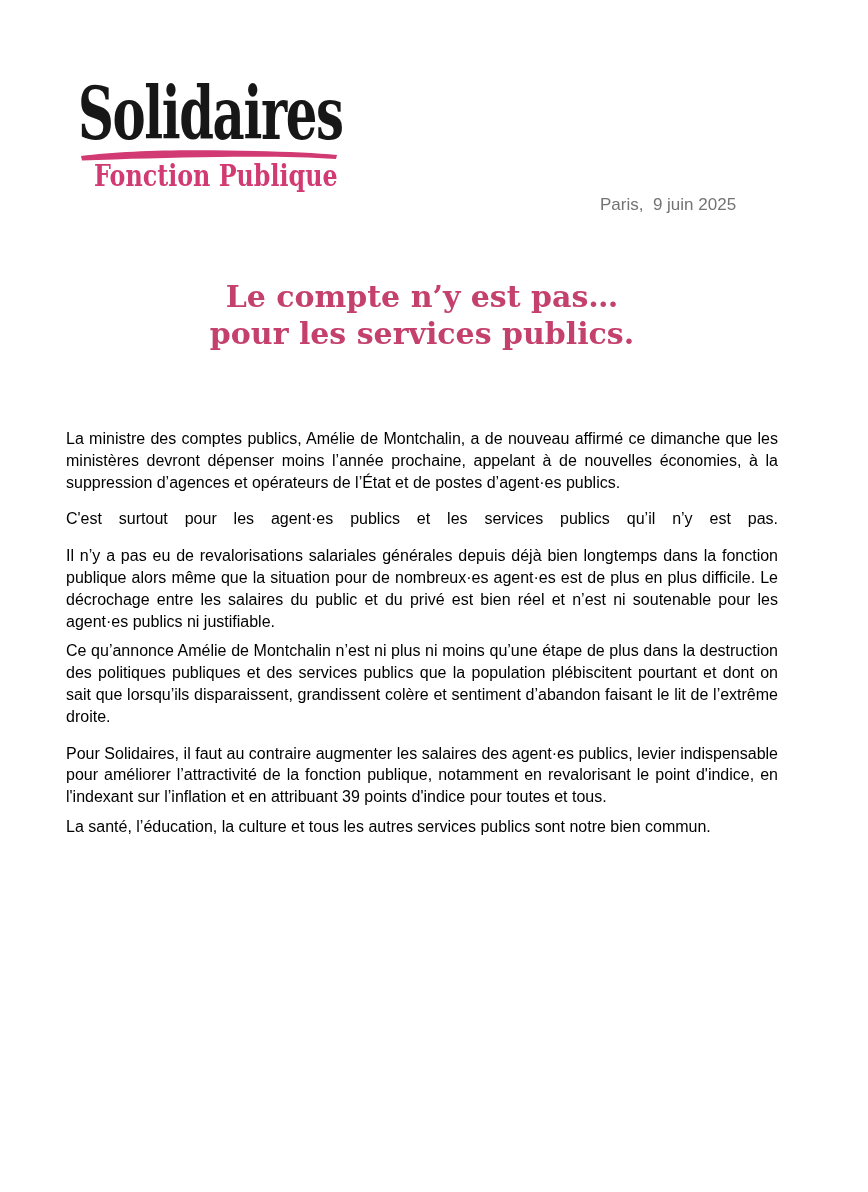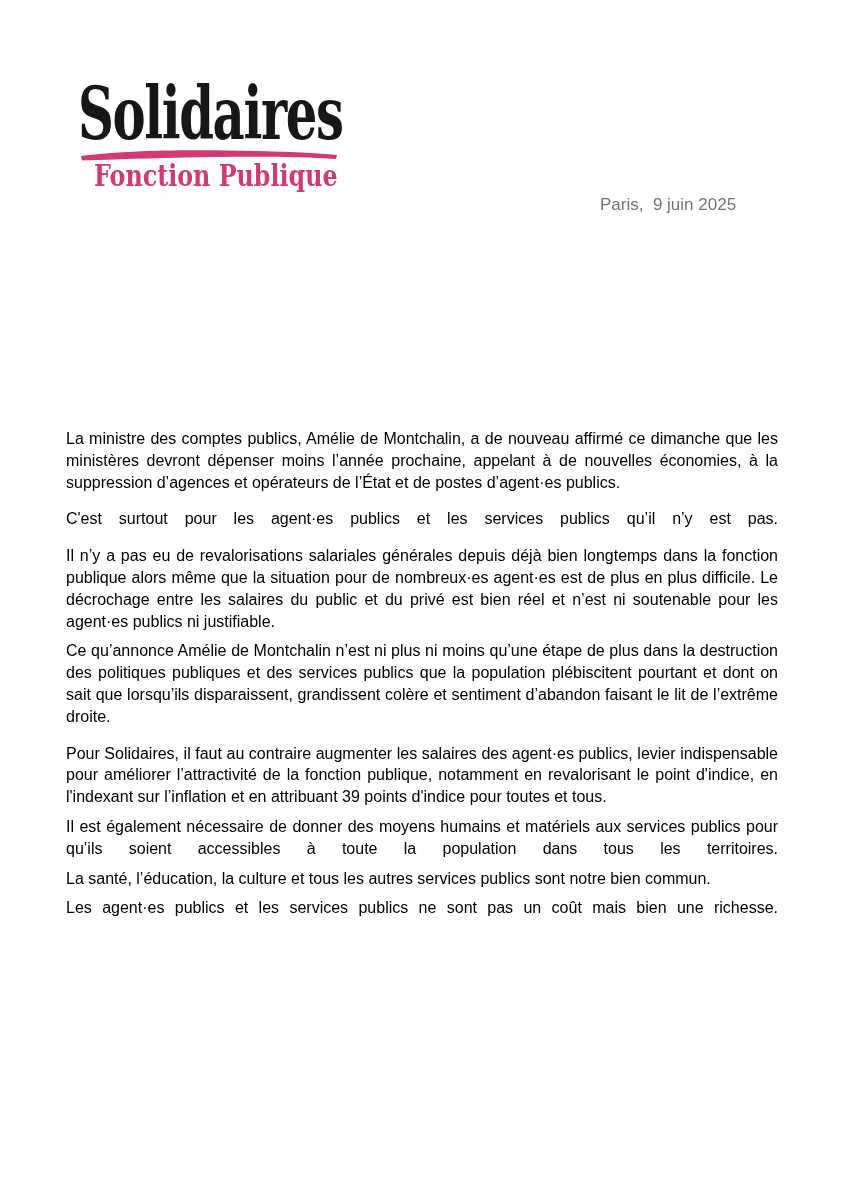--- a/index.html
+++ b/index.html
@@ -102,25 +102,27 @@
   <div class="logo-primary">Solidaires</div>
 
   <svg class="logo-underline" viewBox="0 0 262 16" preserveAspectRatio="none" aria-hidden="true">
     <path d="M3 9 C 40 4 95 2.5 150 3.5 C 195 4.2 235 5.5 259 8 L 258 12 C 225 10 185 9.5 140 10 C 95 10.5 45 12 4 13.5 Z" style="fill: var(--accent-pink, #d13a72);"></path>
   </svg>
 
   <div class="logo-secondary">Fonction Publique</div>
 
   <div class="dateline">Paris,  9 juin 2025</div>
 
+  <div class="headline">
+    <div>Le compte n’y est pas…</div>
+    <div>pour les services publics.</div>
+  </div>
 
   <div class="body-text">
     <p class="para gap">La ministre des comptes publics, Amélie de Montchalin, a de nouveau affirmé ce dimanche que les ministères devront dépenser moins l’année prochaine, appelant à de nouvelles économies, à la suppression d’agences et opérateurs de l’État et de postes d’agent·es publics.</p>
     <p class="para stretch gap">C'est surtout pour les agent·es publics et les services publics qu’il n’y est pas.</p>
     <p class="para">Il n’y a pas eu de revalorisations salariales générales depuis déjà bien longtemps dans la fonction publique alors même que la situation pour de nombreux·es agent·es est de plus en plus difficile. Le décrochage entre les salaires du public et du privé est bien réel et n’est ni soutenable pour les agent·es publics ni justifiable.</p>
     <p class="para gap">Ce qu’annonce Amélie de Montchalin n’est ni plus ni moins qu’une étape de plus dans la destruction des politiques publiques et des services publics que la population plébiscitent pourtant et dont on sait que lorsqu’ils disparaissent, grandissent colère et sentiment d’abandon faisant le lit de l’extrême droite.</p>
     <p class="para">Pour Solidaires, il faut au contraire augmenter les salaires des agent·es publics, levier indispensable pour améliorer l’attractivité de la fonction publique, notamment en revalorisant le point d'indice, en l'indexant sur l’inflation et en attribuant 39 points d'indice pour toutes et tous.</p>
-    <p class="para stretch">Il est également nécessaire de donner des moyens humains et matériels aux services publics pour qu’ils soient accessibles à toute la population dans tous les territoires.</p>
     <p class="para">La santé, l’éducation, la culture et tous les autres services publics sont notre bien commun.</p>
-    <p class="para stretch">Les agent·es publics et les services publics ne sont pas un coût mais bien une richesse.</p>
   </div>
 
 </div>
 
 </body></html>

